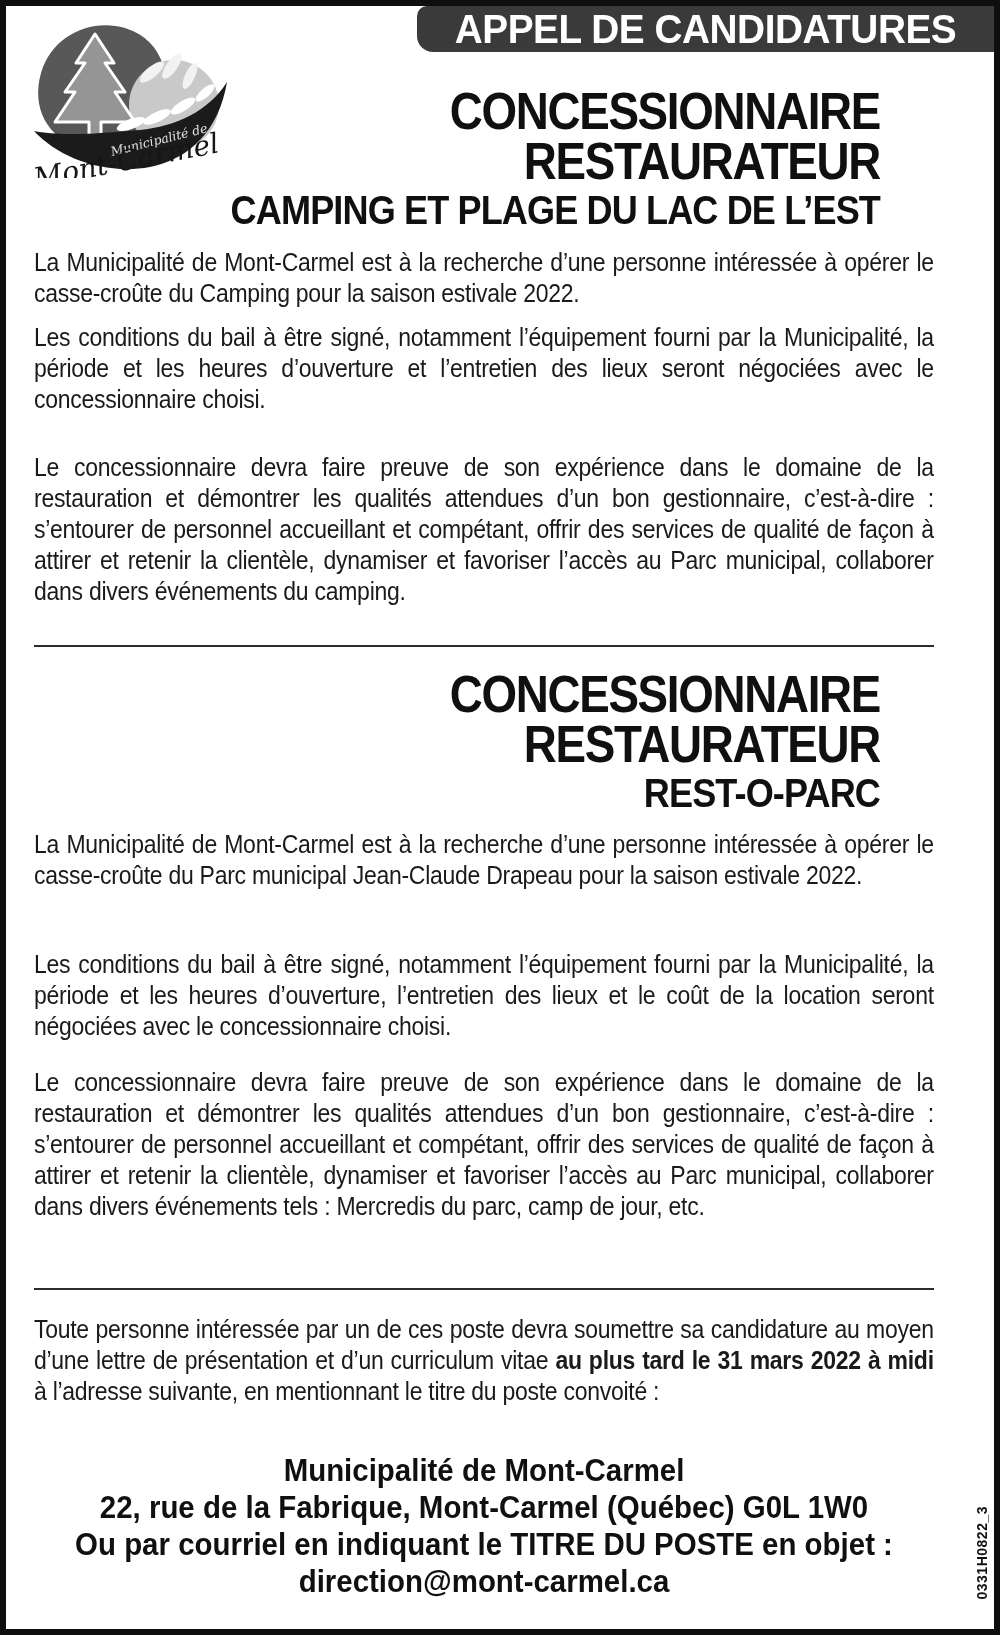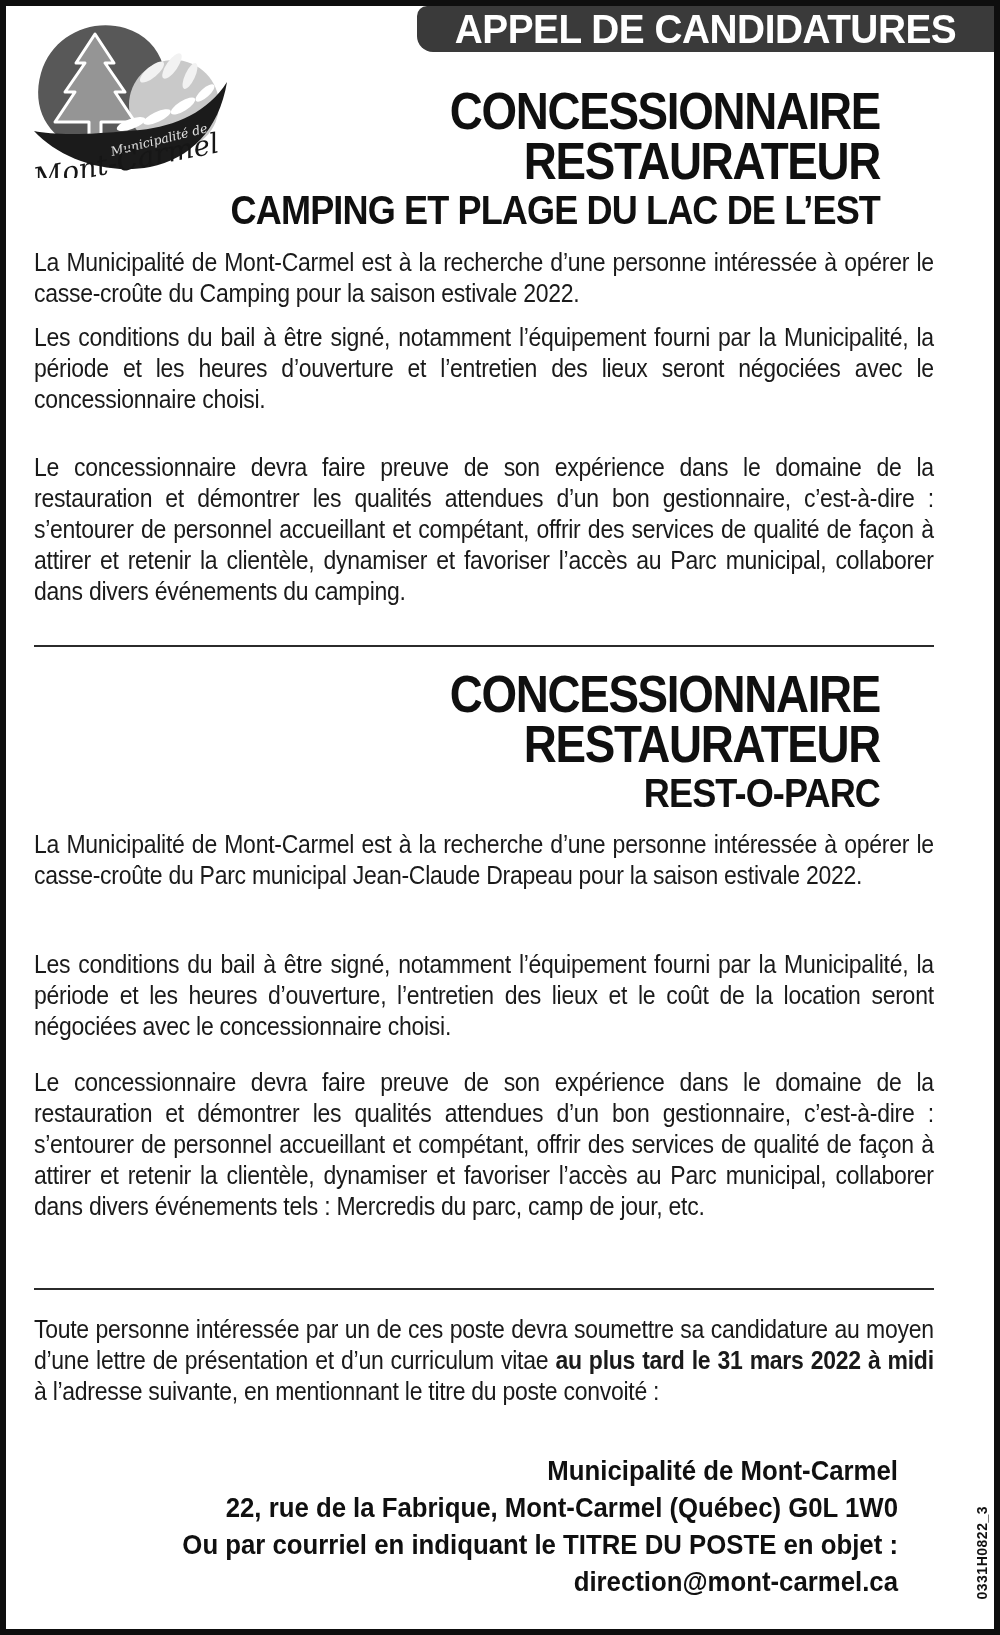--- a/index.html
+++ b/index.html
@@ -38,22 +38,22 @@
     transform:scaleX(.92); transform-origin:0 0;
     font-size:25px; line-height:31px; letter-spacing:-0.3px;
     text-align:justify; color:var(--body-text,#1a1a1a);
   }
   .body b { font-weight:bold; }
   .rule {
     position:absolute; left:28px; width:900px; height:0;
     border:none; border-top:2px solid #2b2b2b;
   }
   .contact {
-    position:absolute; left:28px; width:900px; text-align:right;
-    font-weight:bold; font-size:28px; line-height:37px; color:#101010;
+    position:absolute; left:28px; width:900px; text-align:center;
+    font-weight:bold; font-size:32px; line-height:37px; color:#101010;
   }
   .c-line { transform:scaleX(.92); }
   .print-code {
     position:absolute; right:4px; bottom:30px;
     writing-mode:vertical-rl; transform:rotate(180deg);
     font-size:14px; font-weight:bold; letter-spacing:0.5px; color:#111;
   }
 </style>
 </head>
 <body>

